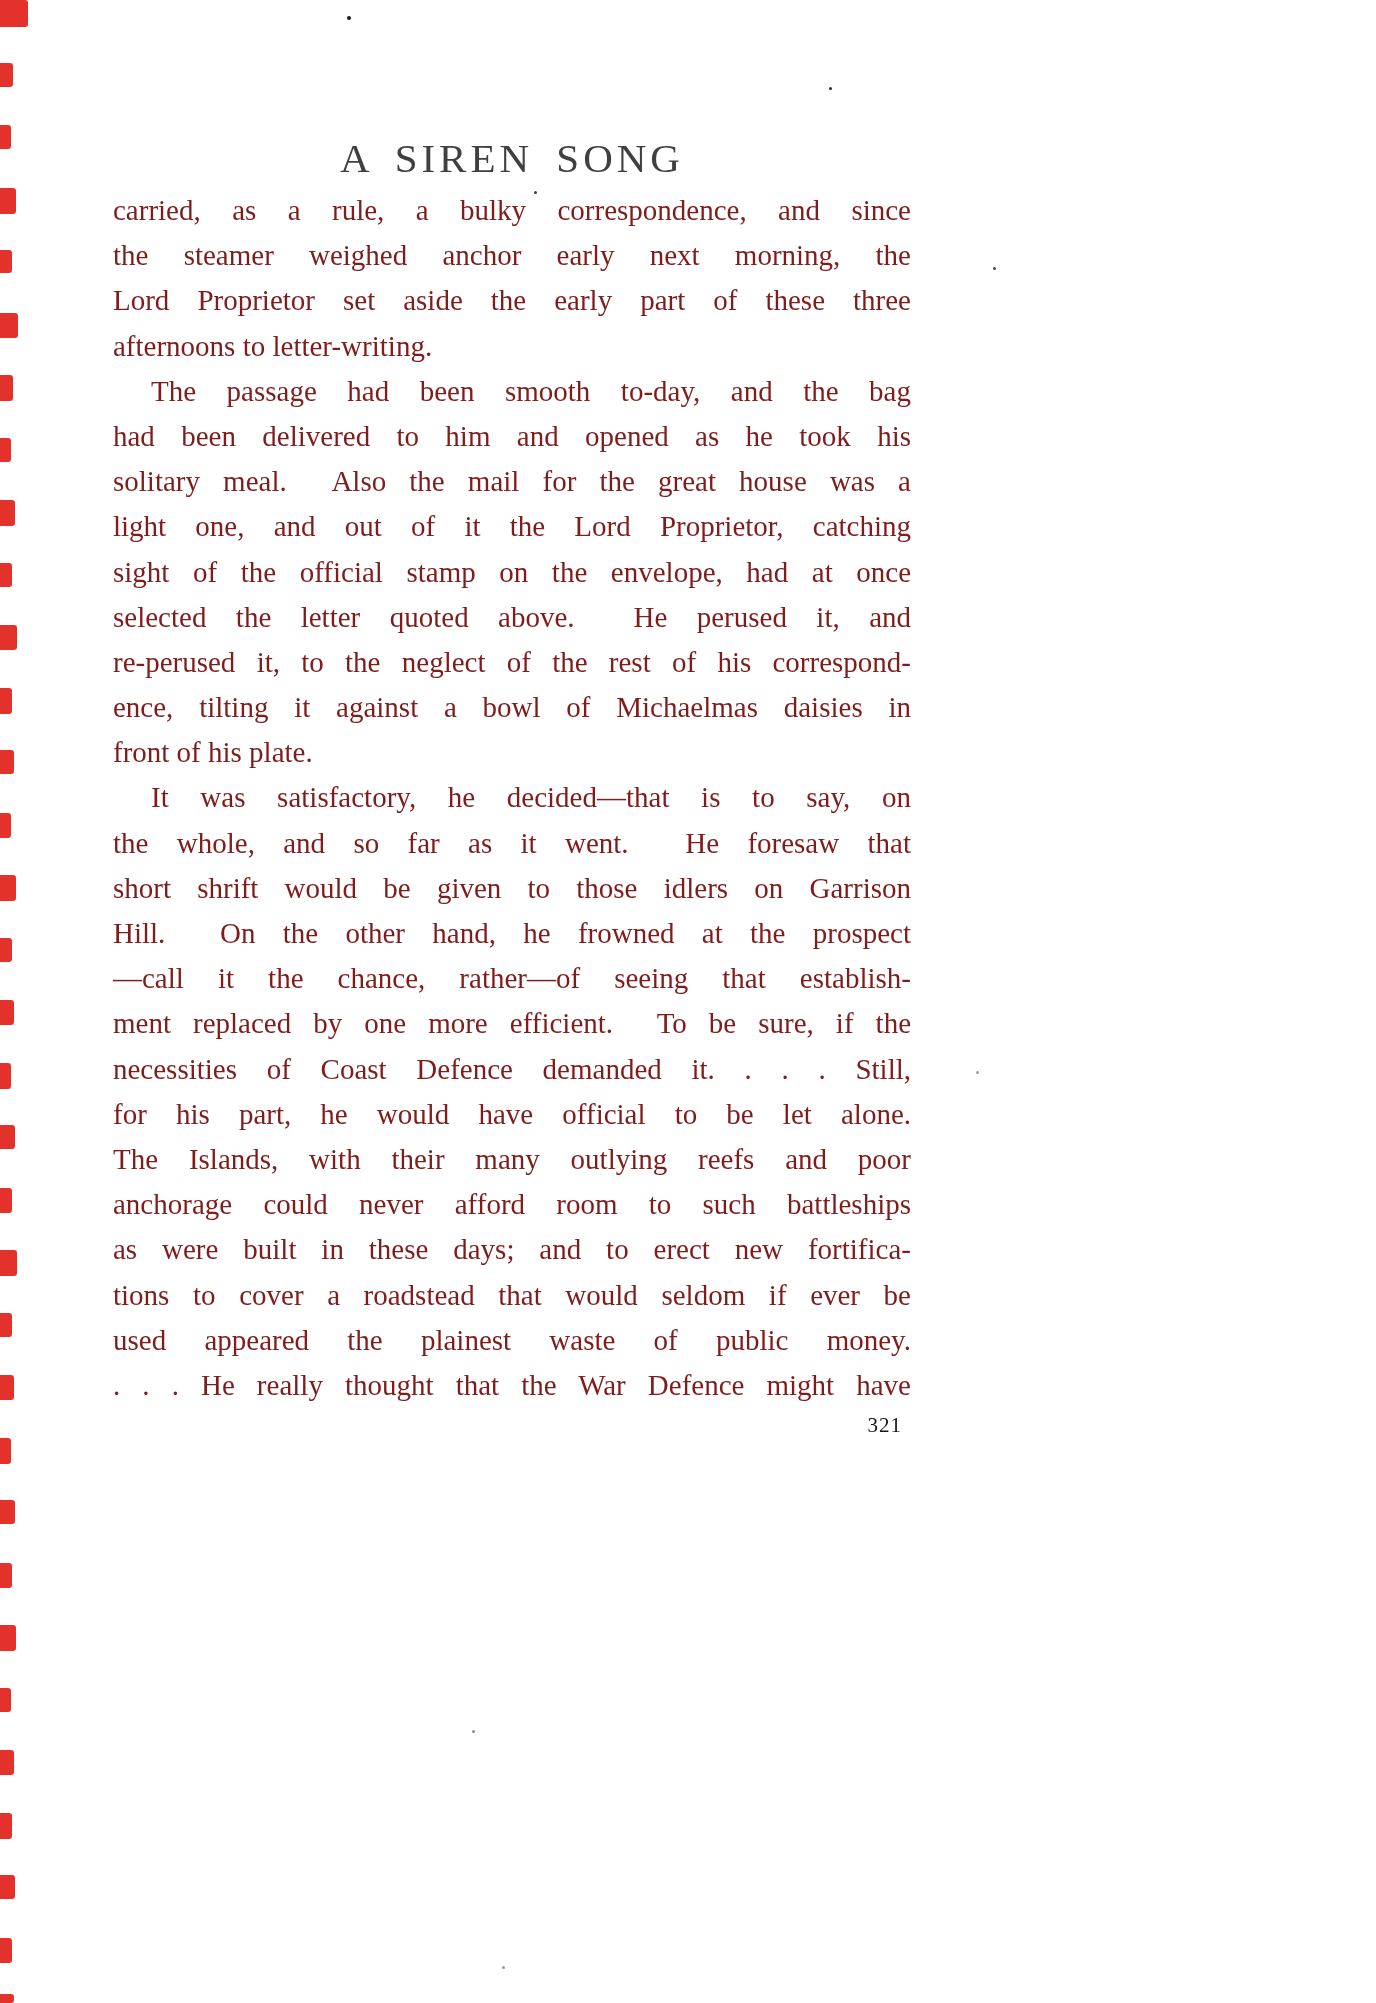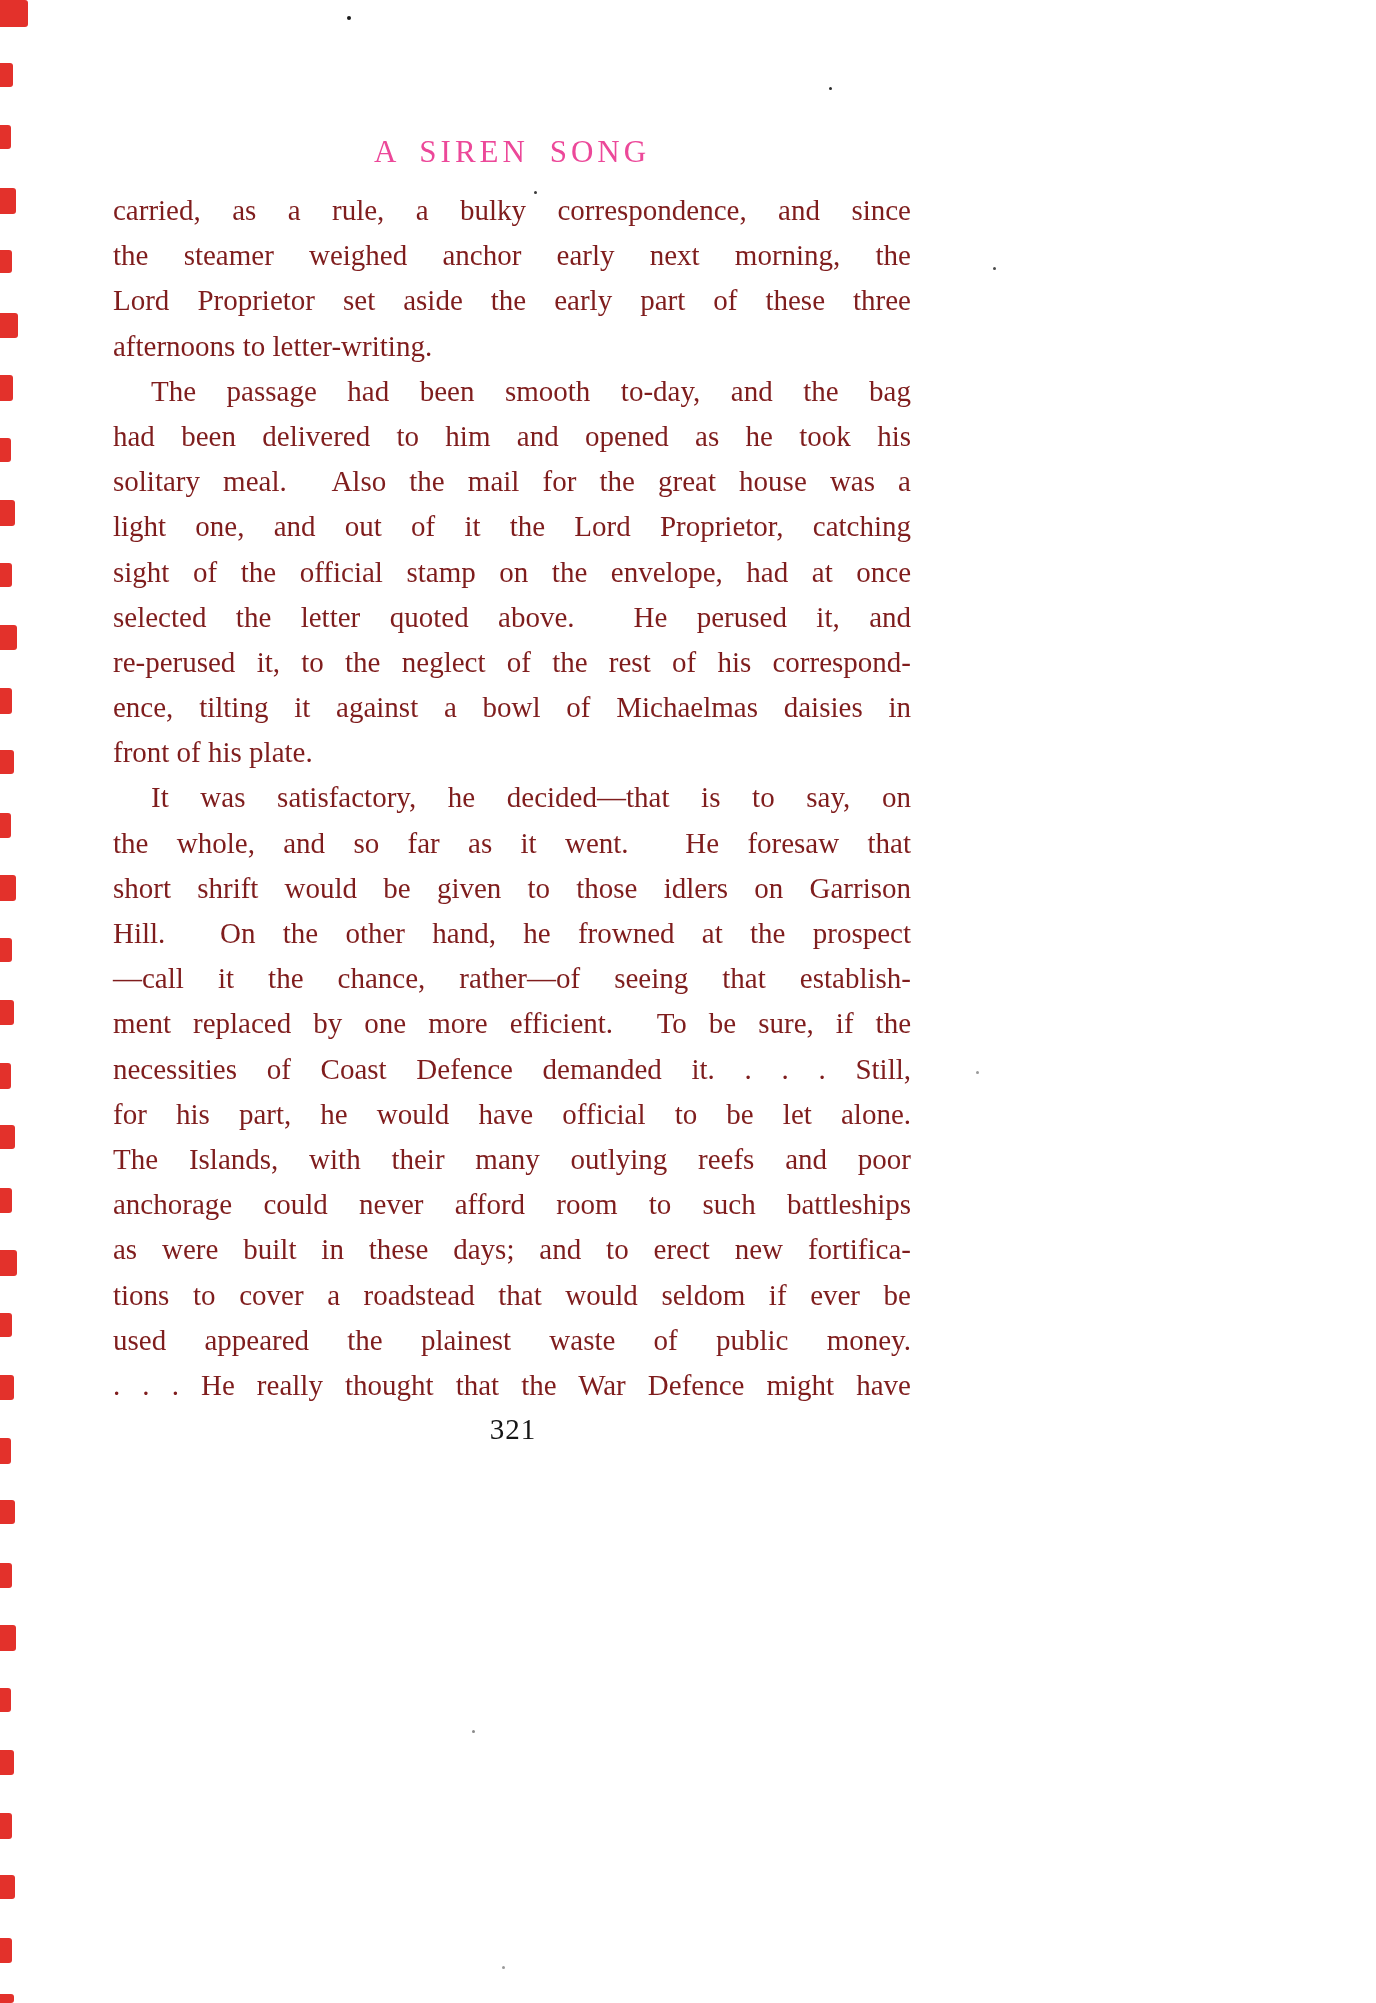--- a/index.html
+++ b/index.html
@@ -3,36 +3,36 @@
 <meta charset="utf-8">
 <style>
   html,body{margin:0;padding:0;background:#ffffff;}
   body{
     width:1376px;height:2003px;position:relative;overflow:hidden;
     font-family:"Liberation Serif","DejaVu Serif",serif;
   }
   .page{position:absolute;inset:0;background:#ffffff;}
   .chapter-title{
     position:absolute;left:113px;top:134px;width:798px;
-    text-align:center;font-size:31px;color:#ec4899;
+    text-align:center;font-size:41px;color:#404040;
     letter-spacing:4px;word-spacing:9px;white-space:nowrap;
   }
   .body-text{
     position:absolute;left:113px;top:188px;width:798px;
     font-size:29px;line-height:45.2px;color:#7f1d1d;
   }
   .line{
     height:45.2px;text-align:justify;text-align-last:justify;
     white-space:normal;
   }
   .line.noj{text-align:center;text-align-last:left;}
   .line.ind{text-indent:38px;}
   .page-number{
-    position:absolute;left:114px;top:1413px;width:798px;
-    text-align:center;font-size:29px;color:#151515;letter-spacing:1px;
+    position:absolute;left:104px;top:1413px;width:798px;
+    text-align:right;font-size:21px;color:#151515;letter-spacing:1px;
   }
   .edge-marks{position:absolute;left:0;top:0;width:40px;height:2003px;}
   .edge-mark{position:absolute;left:0;border-radius:0 3px 3px 0;}
   .speck{position:absolute;border-radius:50%;}
 </style>
 </head>
 <body>
 
 <div class="page">
 

